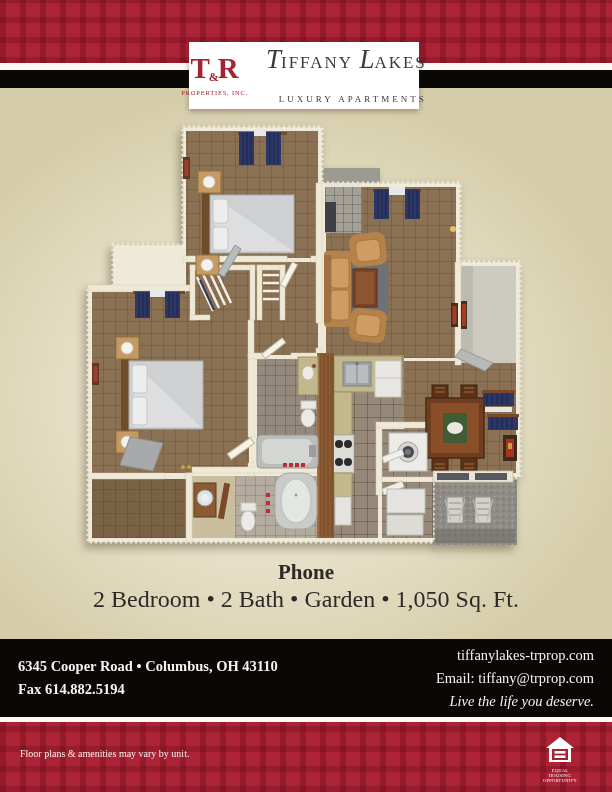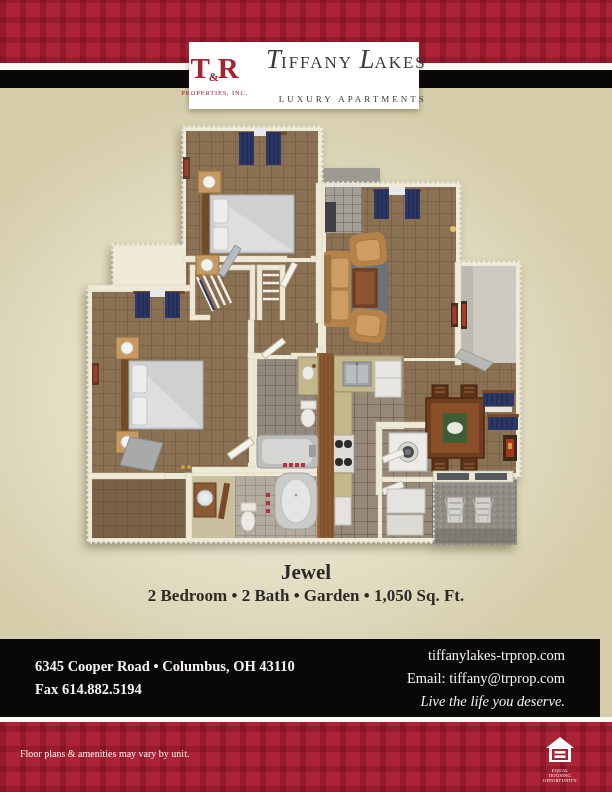--- a/index.html
+++ b/index.html
@@ -38,27 +38,27 @@
   .floorplan{
     position:absolute;left:55px;top:105px;width:470px;height:445px;
     filter:drop-shadow(-3px 5px 5px rgba(50,35,10,.38));
   }
   .plan-name{
     position:absolute;top:560px;left:0;width:100%;text-align:center;
     font-size:21px;font-weight:bold;color:var(--text-dark,#2b2a27);
   }
   .plan-details{
     position:absolute;top:586px;left:0;width:100%;text-align:center;
-    font-size:17px;font-weight:bold;color:var(--text-dark,#2b2a27);
+    font-size:24px;font-weight:normal;color:var(--text-dark,#2b2a27);
   }
   .footer-black{
-    position:absolute;top:639px;left:0;right:12px;height:78px;background:var(--band-black,#0a0707);
+    position:absolute;top:639px;left:0;right:0;height:78px;background:var(--band-black,#0a0707);
     color:var(--footer-text,#f4f3ef);
     display:flex;justify-content:space-between;align-items:center;
-    padding:0 35px;box-sizing:border-box;
+    padding:0 18px;box-sizing:border-box;
   }
   .f-left{font-size:14.5px;font-weight:bold;line-height:23px;}
   .f-right{font-size:14.5px;line-height:23px;text-align:right;}
   .f-right .tagline{font-style:italic;}
   .stripe-white-bottom{position:absolute;top:717px;left:0;right:0;height:5px;background:#fbfaf5;}
   .band-bottom{position:absolute;top:722px;left:0;right:0;height:70px;}
   .disclaimer{position:absolute;left:20px;top:748px;color:#f3f1ea;font-size:10px;}
   .eho{position:absolute;left:540px;top:736px;width:40px;text-align:center;color:#ffffff;}
   .eho-label{font-size:4.5px;line-height:5px;letter-spacing:.3px;margin-top:1px;}
 </style>
@@ -357,21 +357,21 @@
     <path d="M213 388v4M213 396v4M213 404v4" stroke="#b23040" stroke-width="4"></path>
   </g>
 
   <g>
     <rect x="378" y="366" width="80" height="11" fill="#e9e5d8" stroke="#c9c0a8" stroke-width=".8"></rect>
     <rect x="382" y="368" width="32" height="7" fill="#565a5e"></rect>
     <rect x="420" y="368" width="32" height="7" fill="#565a5e"></rect>
   </g>
 </svg>
 
-<div class="plan-name">Jewel</div>
+<div class="plan-name">Phone</div>
 <div class="plan-details">2 Bedroom • 2 Bath • Garden • 1,050 Sq. Ft.</div>
 
 <div class="footer-black">
   <div class="f-left">
     <div>6345 Cooper Road • Columbus, OH 43110</div>
     <div>Fax 614.882.5194</div>
   </div>
   <div class="f-right">
     <div>tiffanylakes-trprop.com</div>
     <div>Email: tiffany@trprop.com</div>

